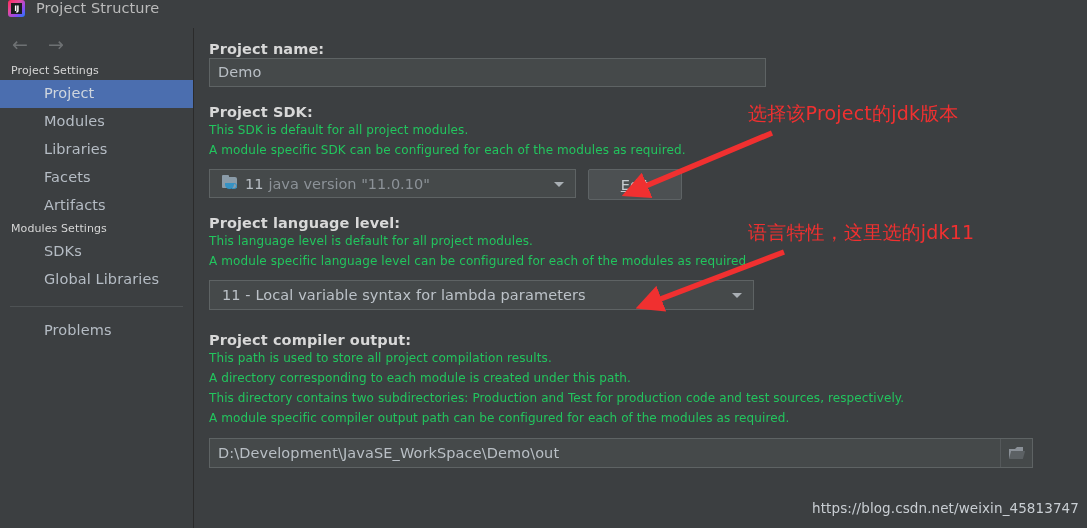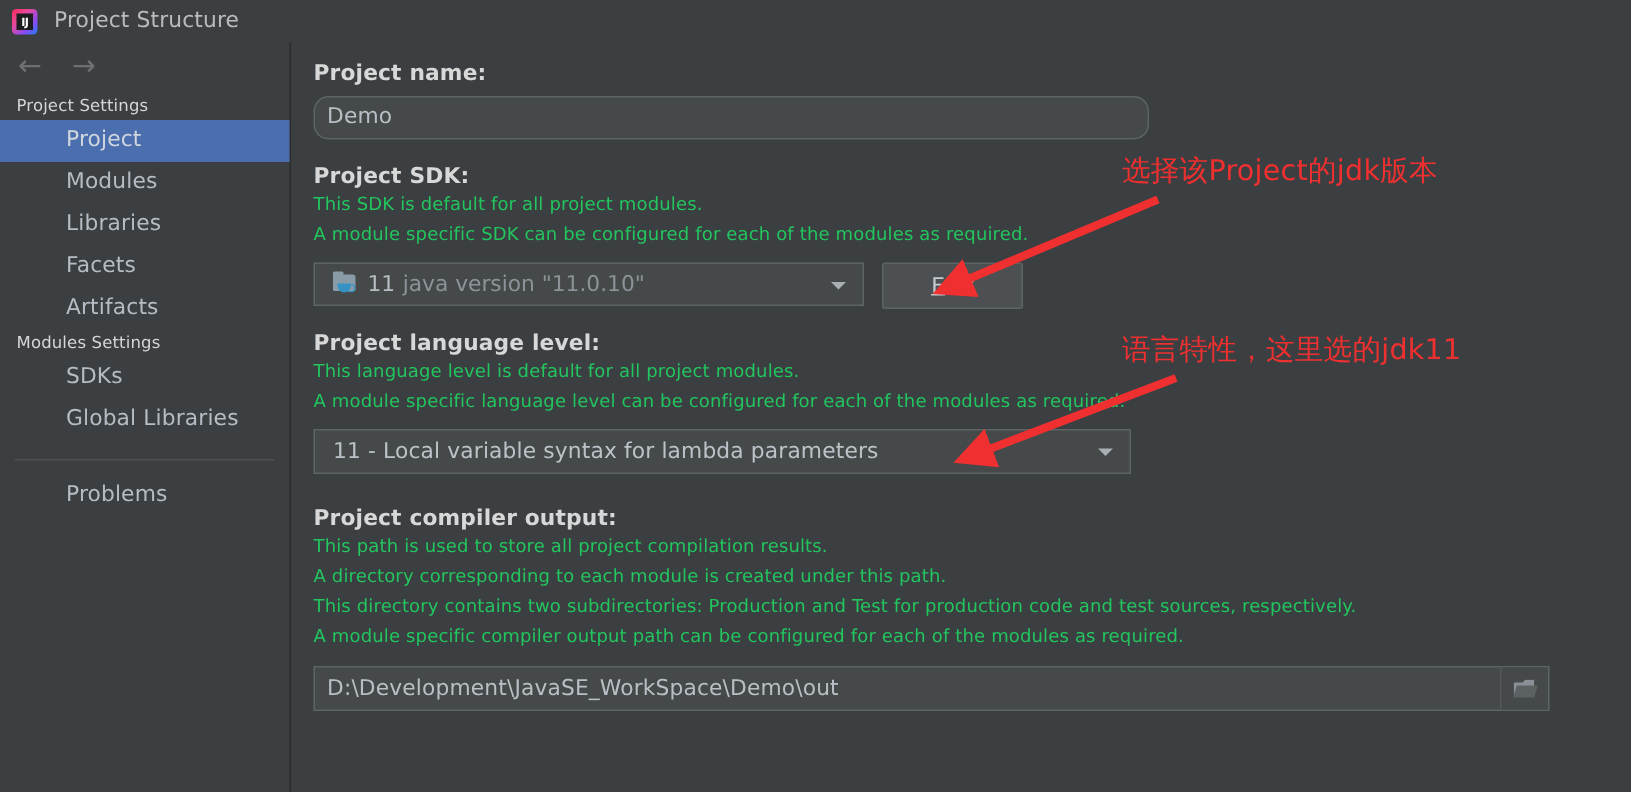--- a/index.html
+++ b/index.html
@@ -12,21 +12,21 @@
   #app {
     position: relative;
     width: 1087px; height: 528px;
     background: #3c3f41;
   }
 
   
   #titlebar {
     position: absolute; left: 0; top: 0; width: 1087px; height: 28px;
     background: #3c3f41;
-    display: flex; align-items: center;
+    display: flex; align-items: flex-start;
   }
   #app-logo {
     position: relative;
     width: 17px; height: 17px;
     margin-left: 8px;
     border-radius: 3px;
     background: linear-gradient(135deg, #fe2857 0%, #e64a9b 35%, #8a4af3 70%, #1b7df5 100%);
     flex: 0 0 auto;
   }
   #app-logo .ij-inner {
@@ -117,21 +117,21 @@
     border: 1px solid #5e6364;
     color: #b9bfc5;
     font-size: 14.5px;
     height: 29px;
     line-height: 27px;
     padding: 0 8px;
     display: flex; align-items: center;
     letter-spacing: .1px;
   }
 
-  #project-name-field { width: 557px; margin-top: 7px; border-radius: 10px; }
+  #project-name-field { width: 557px; margin-top: 1px; }
 
   
   #sdk-row { display: flex; align-items: flex-start; gap: 12px; margin-top: 9px; }
   #sdk-combo {
     position: relative;
     width: 367px; height: 29px;
     background: #45494a;
     border: 1px solid #5e6364;
     display: flex; align-items: center;
     padding-left: 12px;
@@ -357,14 +357,15 @@
         <path d="M0,0 L5,2.5 L0,5 z" fill="#f03030"></path>
       </marker>
     </defs>
     <line x1="772" y1="133" x2="636" y2="190" stroke="#f03030" stroke-width="5.5" marker-end="url(#ah)"></line>
     <line x1="784" y1="252" x2="650" y2="303" stroke="#f03030" stroke-width="5.5" marker-end="url(#ah)"></line>
   </svg>
 
   <div class="annot" id="annot-1">选择该Project的jdk版本</div>
   <div class="annot" id="annot-2">语言特性，这里选的jdk11</div>
 
+  <div id="watermark">https://blog.csdn.net/weixin_45813747</div>
 
 </div>
 
 </body></html>

